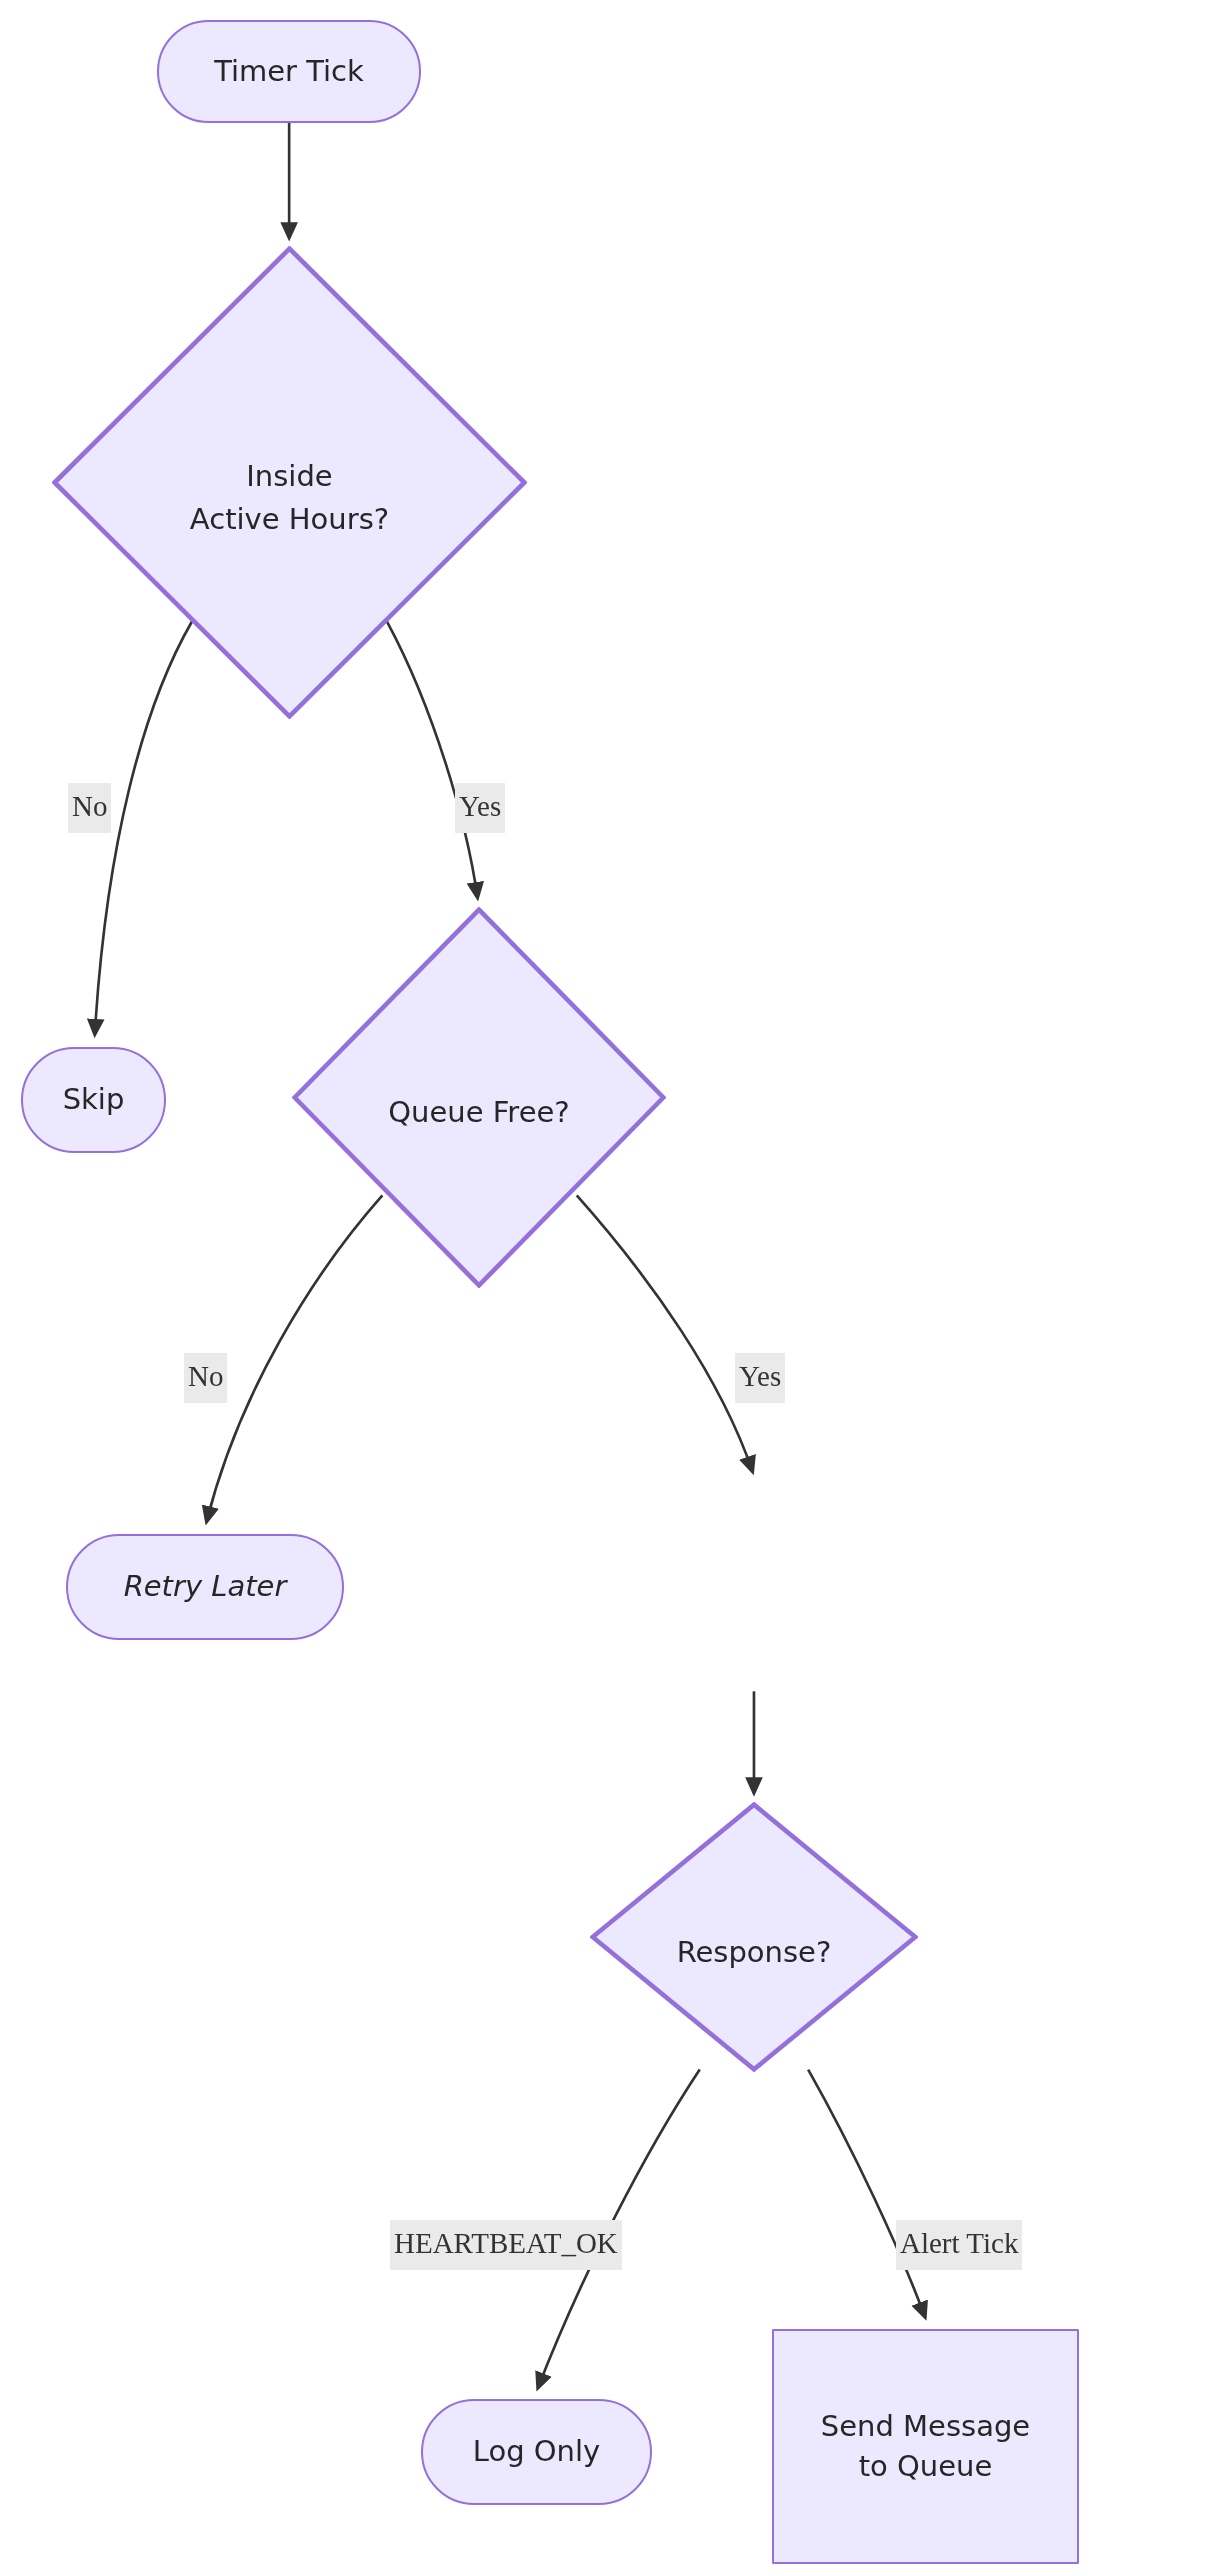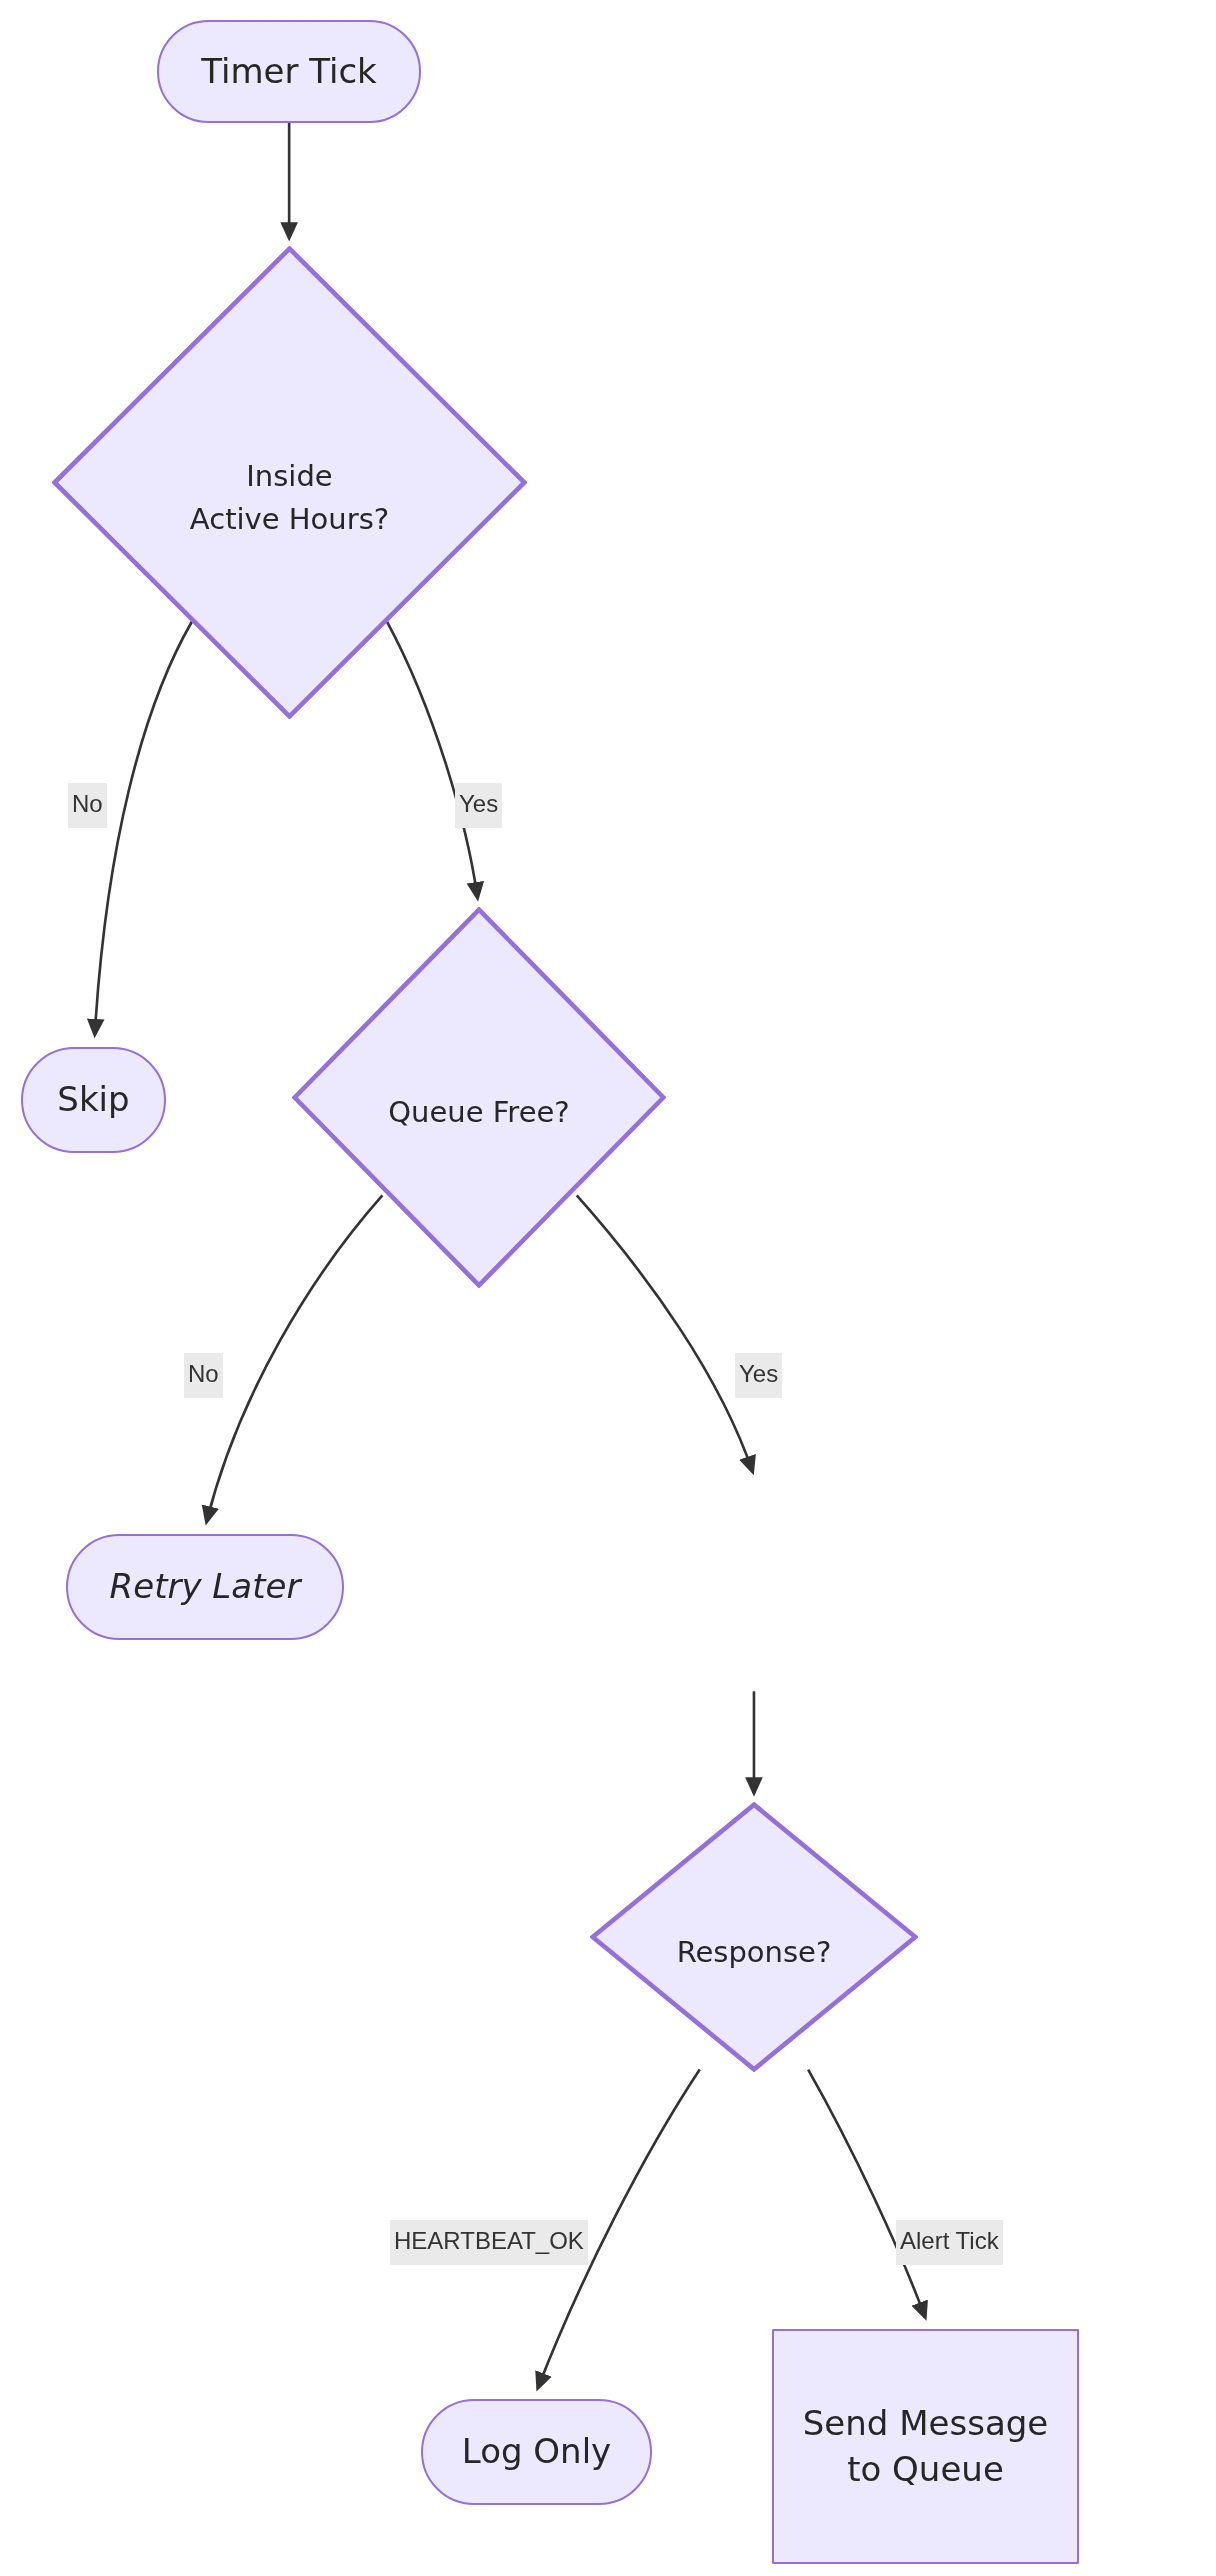--- a/index.html
+++ b/index.html
@@ -29,21 +29,21 @@
   .node {
     position: absolute;
     box-sizing: border-box;
     background: #ECE8FD;
     border: 2.6px solid #9370DB;
     display: flex;
     align-items: center;
     justify-content: center;
     text-align: center;
     color: #262626;
-    font-size: 34px;
+    font-size: 29px;
     line-height: 1.35;
     font-family: "DejaVu Sans", sans-serif;
   }
   .node-stadium { border-radius: 661px; }
   .node-rect    { border-radius: 1.3px; }
   .node-label {
     white-space: pre-line;
     padding: 0 12px;
   }
   .diamond-wrap {
@@ -65,24 +65,24 @@
     color: #262626;
     font-size: 29px;
     line-height: 1.45;
     white-space: pre-line;
     font-family: "DejaVu Sans", sans-serif;
   }
   .edge-label {
     position: absolute;
     background: #EAEAEA;
     color: #333333;
-    font-size: 24px;
+    font-size: 29px;
     line-height: 1;
     padding: 9.3px 4px 12px 4px;
-    font-family: Liberation Sans, sans-serif;
+    font-family: Liberation Serif, serif;
     white-space: nowrap;
   }
 </style>
 </head>
 <body>
 
 <div id="canvas">
 
   <svg id="edges" viewBox="0 0 1840 3896">
     <defs>

